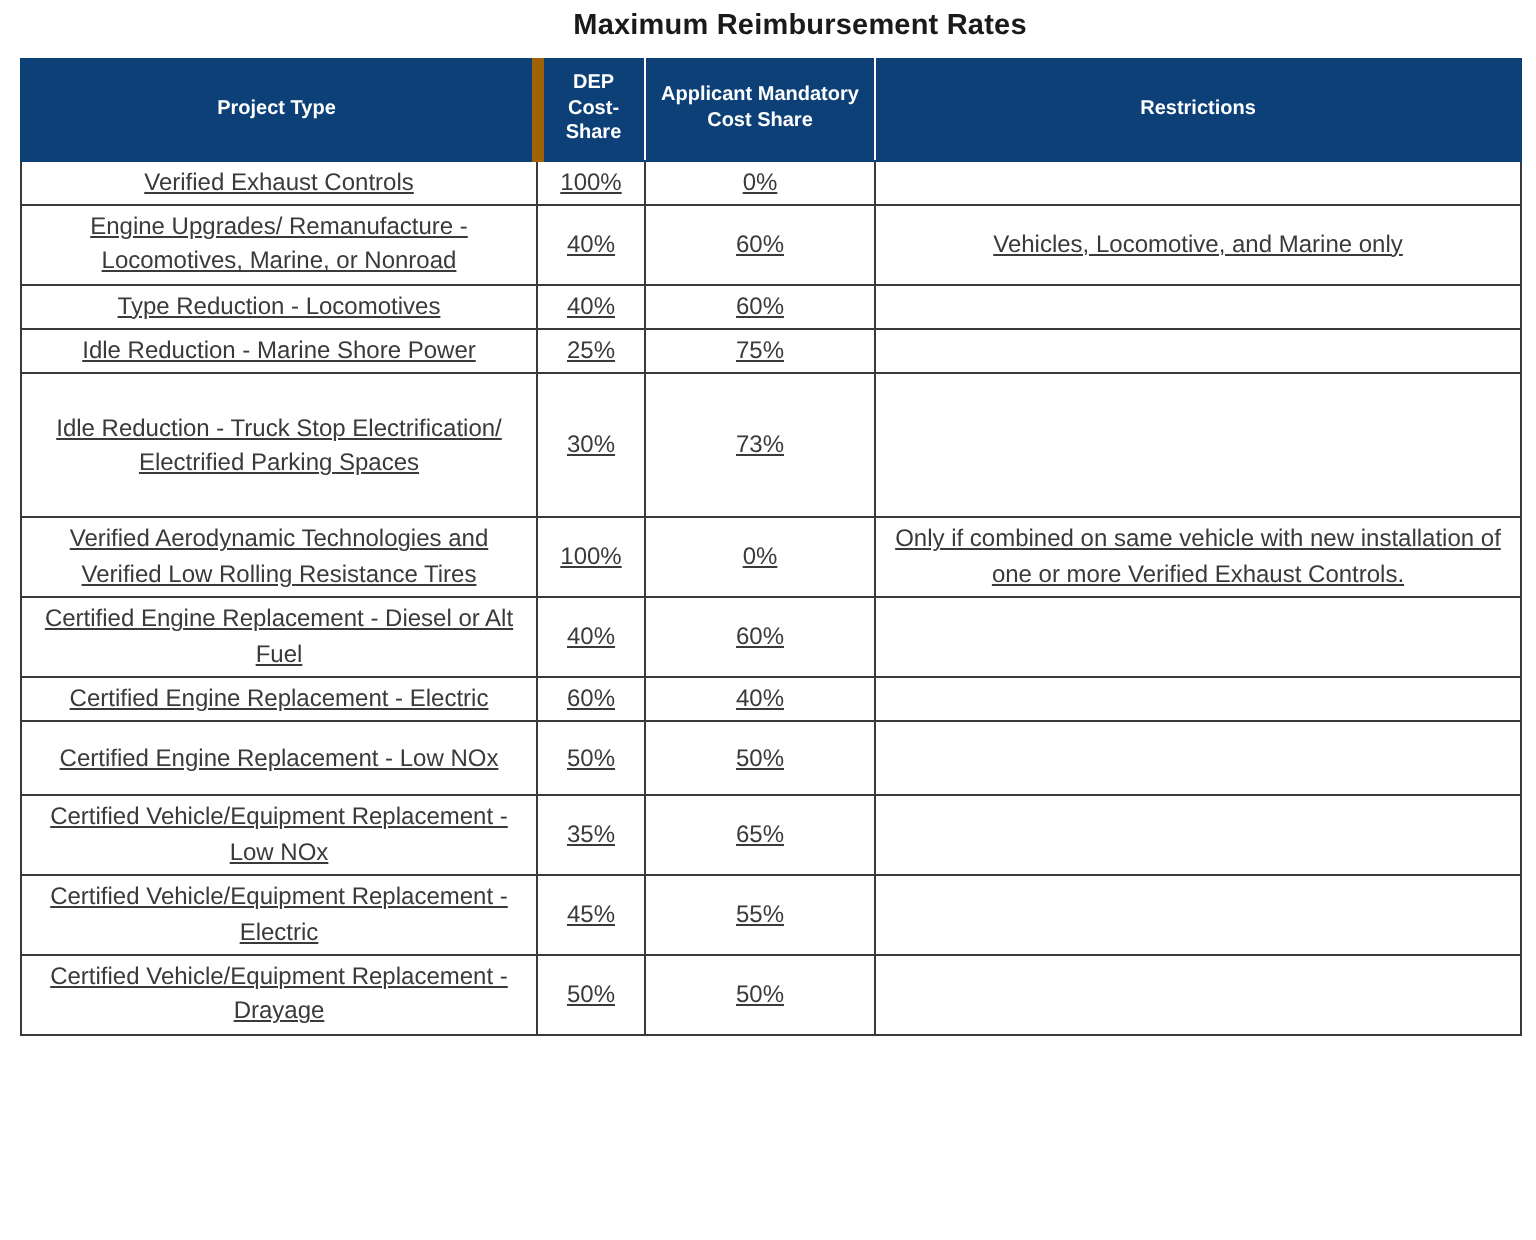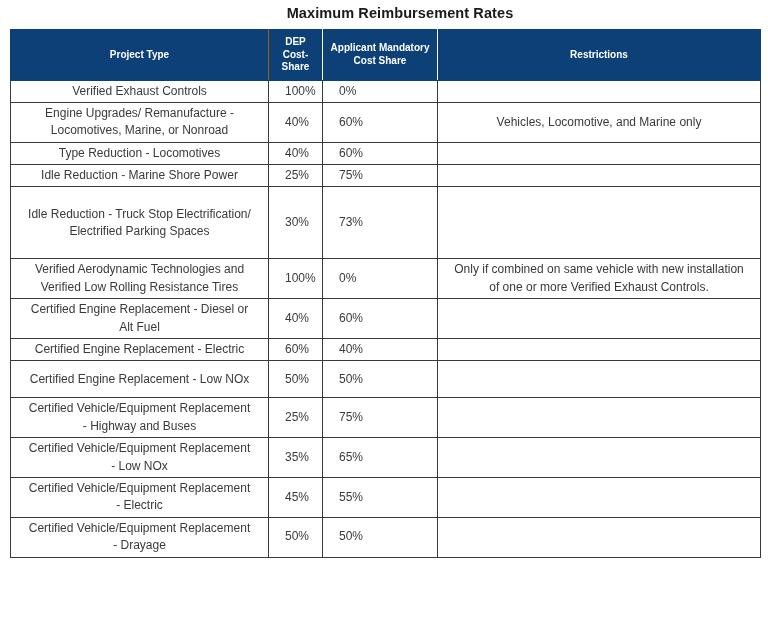--- a/index.html
+++ b/index.html
@@ -55,38 +55,39 @@
     font-size: 10px;
     font-weight: bold;
     text-align: center;
     vertical-align: middle;
     padding: 6px 4px;
     height: 49px;
     box-sizing: border-box;
     border: 1px solid #0c4077;
     line-height: 1.25;
   }
-  table.rates thead th.th-project { border-right: 1px solid #a16207; }
+  table.rates thead th.th-project { border-right: 6px solid #a16207; }
   table.rates thead th.th-dep { border-right: 1px solid #ffffff; }
   table.rates thead th.th-applicant { border-right: 1px solid #ffffff; margin-top: 27px; }
 
   table.rates tbody td {
     border: 1px solid #3a3a3a;
     font-size: 12px;
     color: #3a3a3a;
     vertical-align: middle;
     line-height: 1.45;
-    padding: 2px 16px;
+    padding: 2px 4px;
     box-sizing: border-box;
+    text-decoration: underline;
   }
   td.project {
     text-align: center;
   }
   td.dep, td.applicant {
-    text-align: left;
+    text-align: center;
   }
   td.restrictions {
     text-align: center;
     padding-left: 8px;
     padding-right: 8px;
   }
   tbody tr.r-single td { height: 20px; }
   tbody tr.r-double td { height: 37px; }
   tbody tr.r-tall td   { height: 72px; }
 </style>
@@ -162,26 +163,20 @@
             <td class="applicant">40%</td>
             <td class="restrictions"></td>
           </tr>
           <tr class="r-double">
             <td class="project">Certified Engine Replacement - Low NOx</td>
             <td class="dep">50%</td>
             <td class="applicant">50%</td>
             <td class="restrictions"></td>
           </tr>
           <tr class="r-double">
-            <td class="project">Certified Vehicle/Equipment Replacement - Highway and Buses</td>
-            <td class="dep">25%</td>
-            <td class="applicant">75%</td>
-            <td class="restrictions"></td>
-          </tr>
-          <tr class="r-double">
             <td class="project">Certified Vehicle/Equipment Replacement - Low NOx</td>
             <td class="dep">35%</td>
             <td class="applicant">65%</td>
             <td class="restrictions"></td>
           </tr>
           <tr class="r-double">
             <td class="project">Certified Vehicle/Equipment Replacement - Electric</td>
             <td class="dep">45%</td>
             <td class="applicant">55%</td>
             <td class="restrictions"></td>

